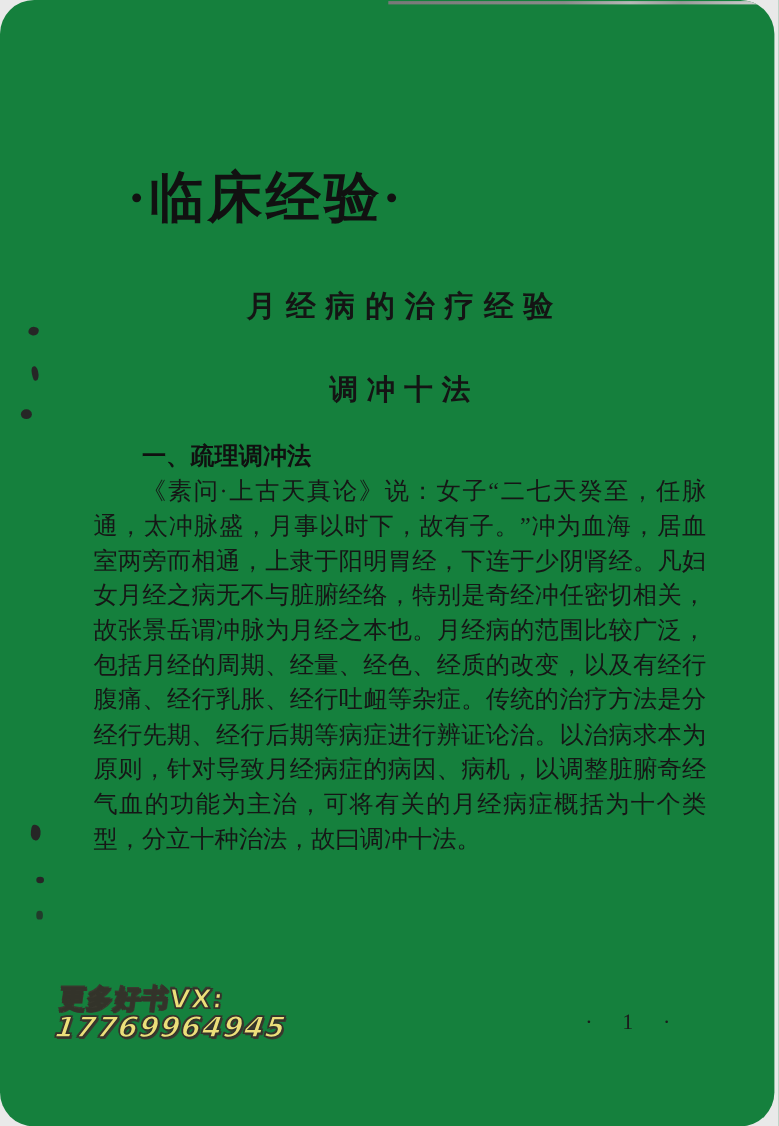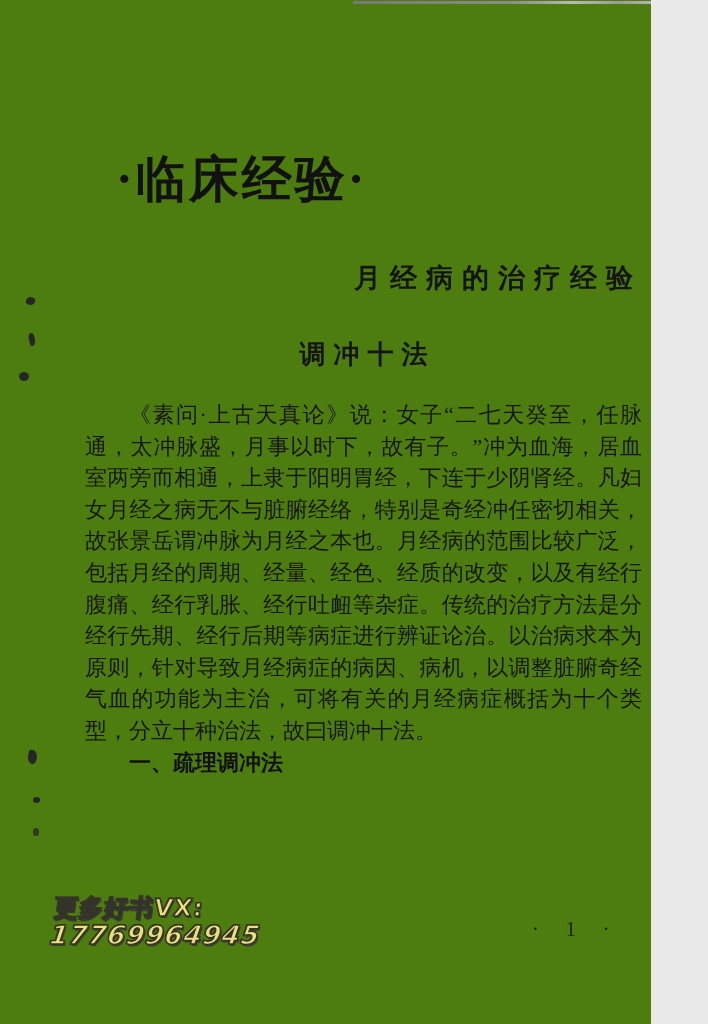--- a/index.html
+++ b/index.html
@@ -1,25 +1,26 @@
 <!DOCTYPE html>
 <html lang="zh"><head>
 <meta charset="utf-8">
 <style>
   html, body { margin: 0; padding: 0; }
   body { width: 708px; height: 1024px; background: #e9e9e9; }
 
   .page {
     position: relative;
-    width: 651px;
+    width: 704px;
     height: 1024px;
-    background: #4d7c0f;
+    background: #15803d;
     overflow: hidden;
     font-family: "Liberation Serif", "DejaVu Serif", serif;
     color: #1b1b1b;
+    border-radius: 31px;
   }
 
   
   .scan-bar {
     position: absolute;
     top: 1px; left: 353px;
     width: 355px; height: 3px;
     background: linear-gradient(90deg, #787878 0%, #8b8b8b 45%, #b8b8b8 62%, #9a9a9a 75%, #dcdcdc 100%);
   }
 
@@ -39,21 +40,21 @@
     font-size: 50px;
     font-weight: 900;
     letter-spacing: 3px;
     color: #111;
   }
 
   .art-title {
     position: absolute;
     top: 260px; left: 85px; width: 557px;
     margin: 0;
-    text-align: right;
+    text-align: center;
     font-size: 27px;
     font-weight: bold;
     letter-spacing: 9px;
     text-indent: 9px; 
     color: #141414;
   }
 
   .chap-title {
     position: absolute;
     top: 337px; left: 85px; width: 557px;
@@ -118,22 +119,22 @@
   <div class="speck s5"></div>
   <div class="speck s6"></div>
 
   <h1 class="sec-title">·临床经验·</h1>
 
   <h2 class="art-title">月经病的治疗经验</h2>
 
   <h3 class="chap-title">调冲十法</h3>
 
   <div class="body-text">
+    <p class="para method">一、疏理调冲法</p>
     <p class="para">《素问·上古天真论》说：女子“二七天癸至，任脉通，太冲脉盛，月事以时下，故有子。”冲为血海，居血室两旁而相通，上隶于阳明胃经，下连于少阴肾经。凡妇女月经之病无不与脏腑经络，特别是奇经冲任密切相关，故张景岳谓冲脉为月经之本也。月经病的范围比较广泛，包括月经的周期、经量、经色、经质的改变，以及有经行腹痛、经行乳胀、经行吐衄等杂症。传统的治疗方法是分经行先期、经行后期等病症进行辨证论治。以治病求本为原则，针对导致月经病症的病因、病机，以调整脏腑奇经气血的功能为主治，可将有关的月经病症概括为十个类型，分立十种治法，故曰调冲十法。</p>
-    <p class="para method">一、疏理调冲法</p>
   </div>
 
   <div class="watermark">
     <div class="wm1">更多好书VX:</div>
     <div class="wm2">17769964945</div>
   </div>
 
   <div class="page-num">· 1 ·</div>
 
 </div>

